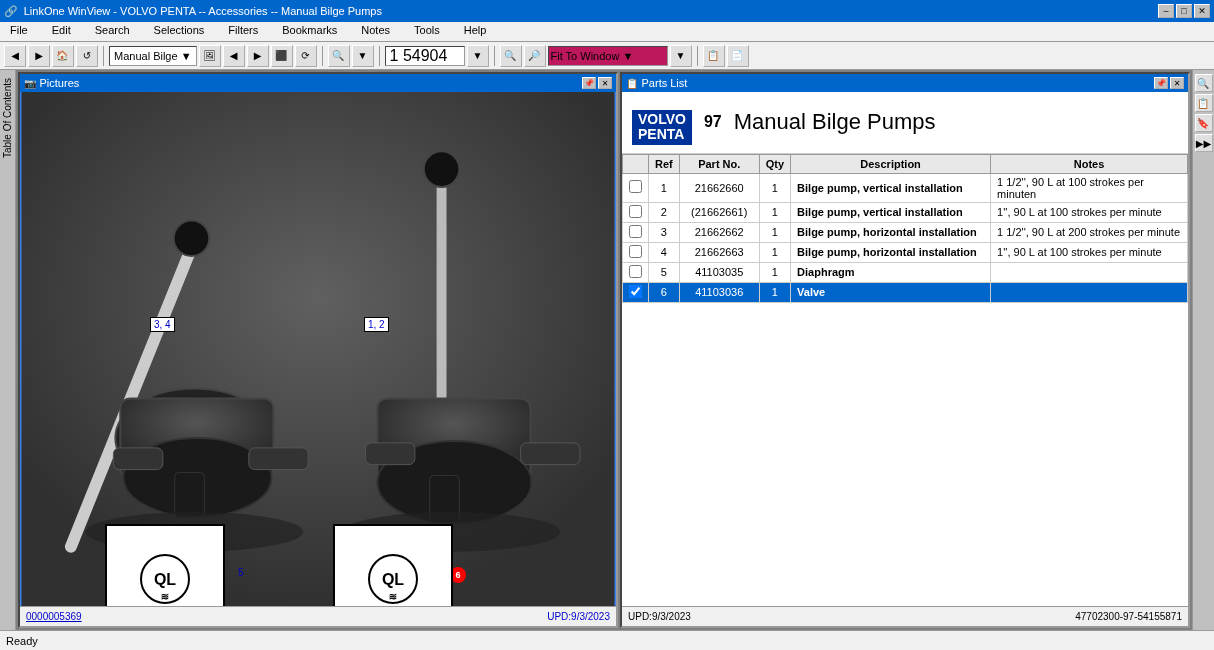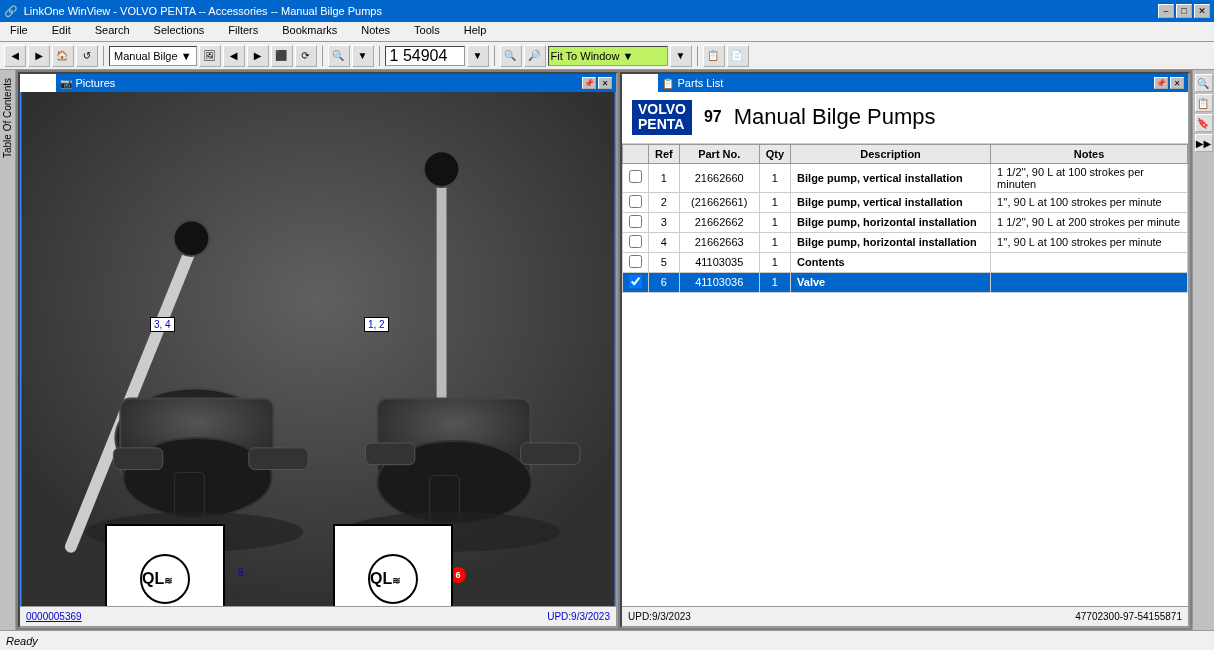--- a/index.html
+++ b/index.html
@@ -80,21 +80,21 @@
     .toolbar-input {
       height: 20px;
       background: white;
       border: 1px inset #999;
       font-size: 16px;
       padding: 0 4px;
       width: 80px;
     }
     .toolbar-combo {
       height: 20px;
-      background: #bef264;
+      background: #be185d;
       border: 1px inset #999;
       font-size: 11px;
       padding: 0 2px;
       display: flex; align-items: center; gap: 2px;
       width: 120px;
     }
 
     
     .workspace {
       display: flex;
@@ -132,21 +132,20 @@
     }
     .panel-title-bar {
       background: #0066cc;
       color: white;
       height: 18px;
       display: flex;
       align-items: center;
       justify-content: space-between;
       padding: 0 4px;
       font-size: 11px;
-      margin-left: 36px;
     }
     .panel-title-controls { display: flex; gap: 2px; }
     .panel-btn {
       width: 14px; height: 12px;
       background: #c0c0c0;
       border: 1px outset #fff;
       font-size: 8px;
       display: flex; align-items: center; justify-content: center;
       cursor: pointer;
       color: #000;
@@ -183,22 +182,23 @@
       border: 2px solid #000;
       display: flex;
       align-items: center;
       justify-content: center;
     }
     .ql-logo {
       width: 50px; height: 50px;
       border: 2px solid #000;
       border-radius: 50%;
       display: flex;
-      align-items: center;
-      justify-content: flex-start;
+      flex-direction: column;
+      align-items: center;
+      justify-content: flex-end;
       font-size: 14px;
       font-weight: bold;
       color: #000;
     }
 
     
     .red-badge {
       position: absolute;
       width: 16px; height: 16px;
       background: red;
@@ -236,20 +236,21 @@
     .vp-header {
       padding: 8px 10px;
       display: flex;
       align-items: center;
       gap: 12px;
       border-bottom: 1px solid #ccc;
     }
     .vp-logo {
       display: flex;
       flex-direction: column;
+      margin-top: 10px;
     }
     .vp-logo-box {
       background: #003399;
       color: white;
       font-weight: bold;
       font-size: 14px;
       padding: 2px 6px;
       line-height: 1.1;
     }
     .vp-title {
@@ -307,21 +308,20 @@
 
     
     .status-bar {
       height: 20px;
       background: #f0f0f0;
       border-top: 1px solid #999;
       display: flex;
       align-items: center;
       padding: 0 6px;
       font-size: 11px;
-      font-style: italic;
     }
 
     
     .parts-footer {
       height: 20px;
       background: #f0f0f0;
       border-top: 1px solid #999;
       display: flex;
       align-items: center;
       justify-content: space-between;
@@ -542,21 +542,21 @@
       <td class="col-partno">21662663</td>
       <td class="col-qty">1</td>
       <td class="col-desc">Bilge pump, horizontal installation</td>
       <td class="col-notes">1'', 90 L at 100 strokes per minute</td>
     </tr>
           <tr>
       <td class="cb-col"><input type="checkbox" style=""></td>
       <td class="col-ref">5</td>
       <td class="col-partno">41103035</td>
       <td class="col-qty">1</td>
-      <td class="col-desc">Contents</td>
+      <td class="col-desc">Diaphragm</td>
       <td class="col-notes"></td>
     </tr>
           <tr class="selected">
       <td class="cb-col"><input type="checkbox" checked="" style=""></td>
       <td class="col-ref">6</td>
       <td class="col-partno">41103036</td>
       <td class="col-qty">1</td>
       <td class="col-desc">Valve</td>
       <td class="col-notes"></td>
     </tr>

